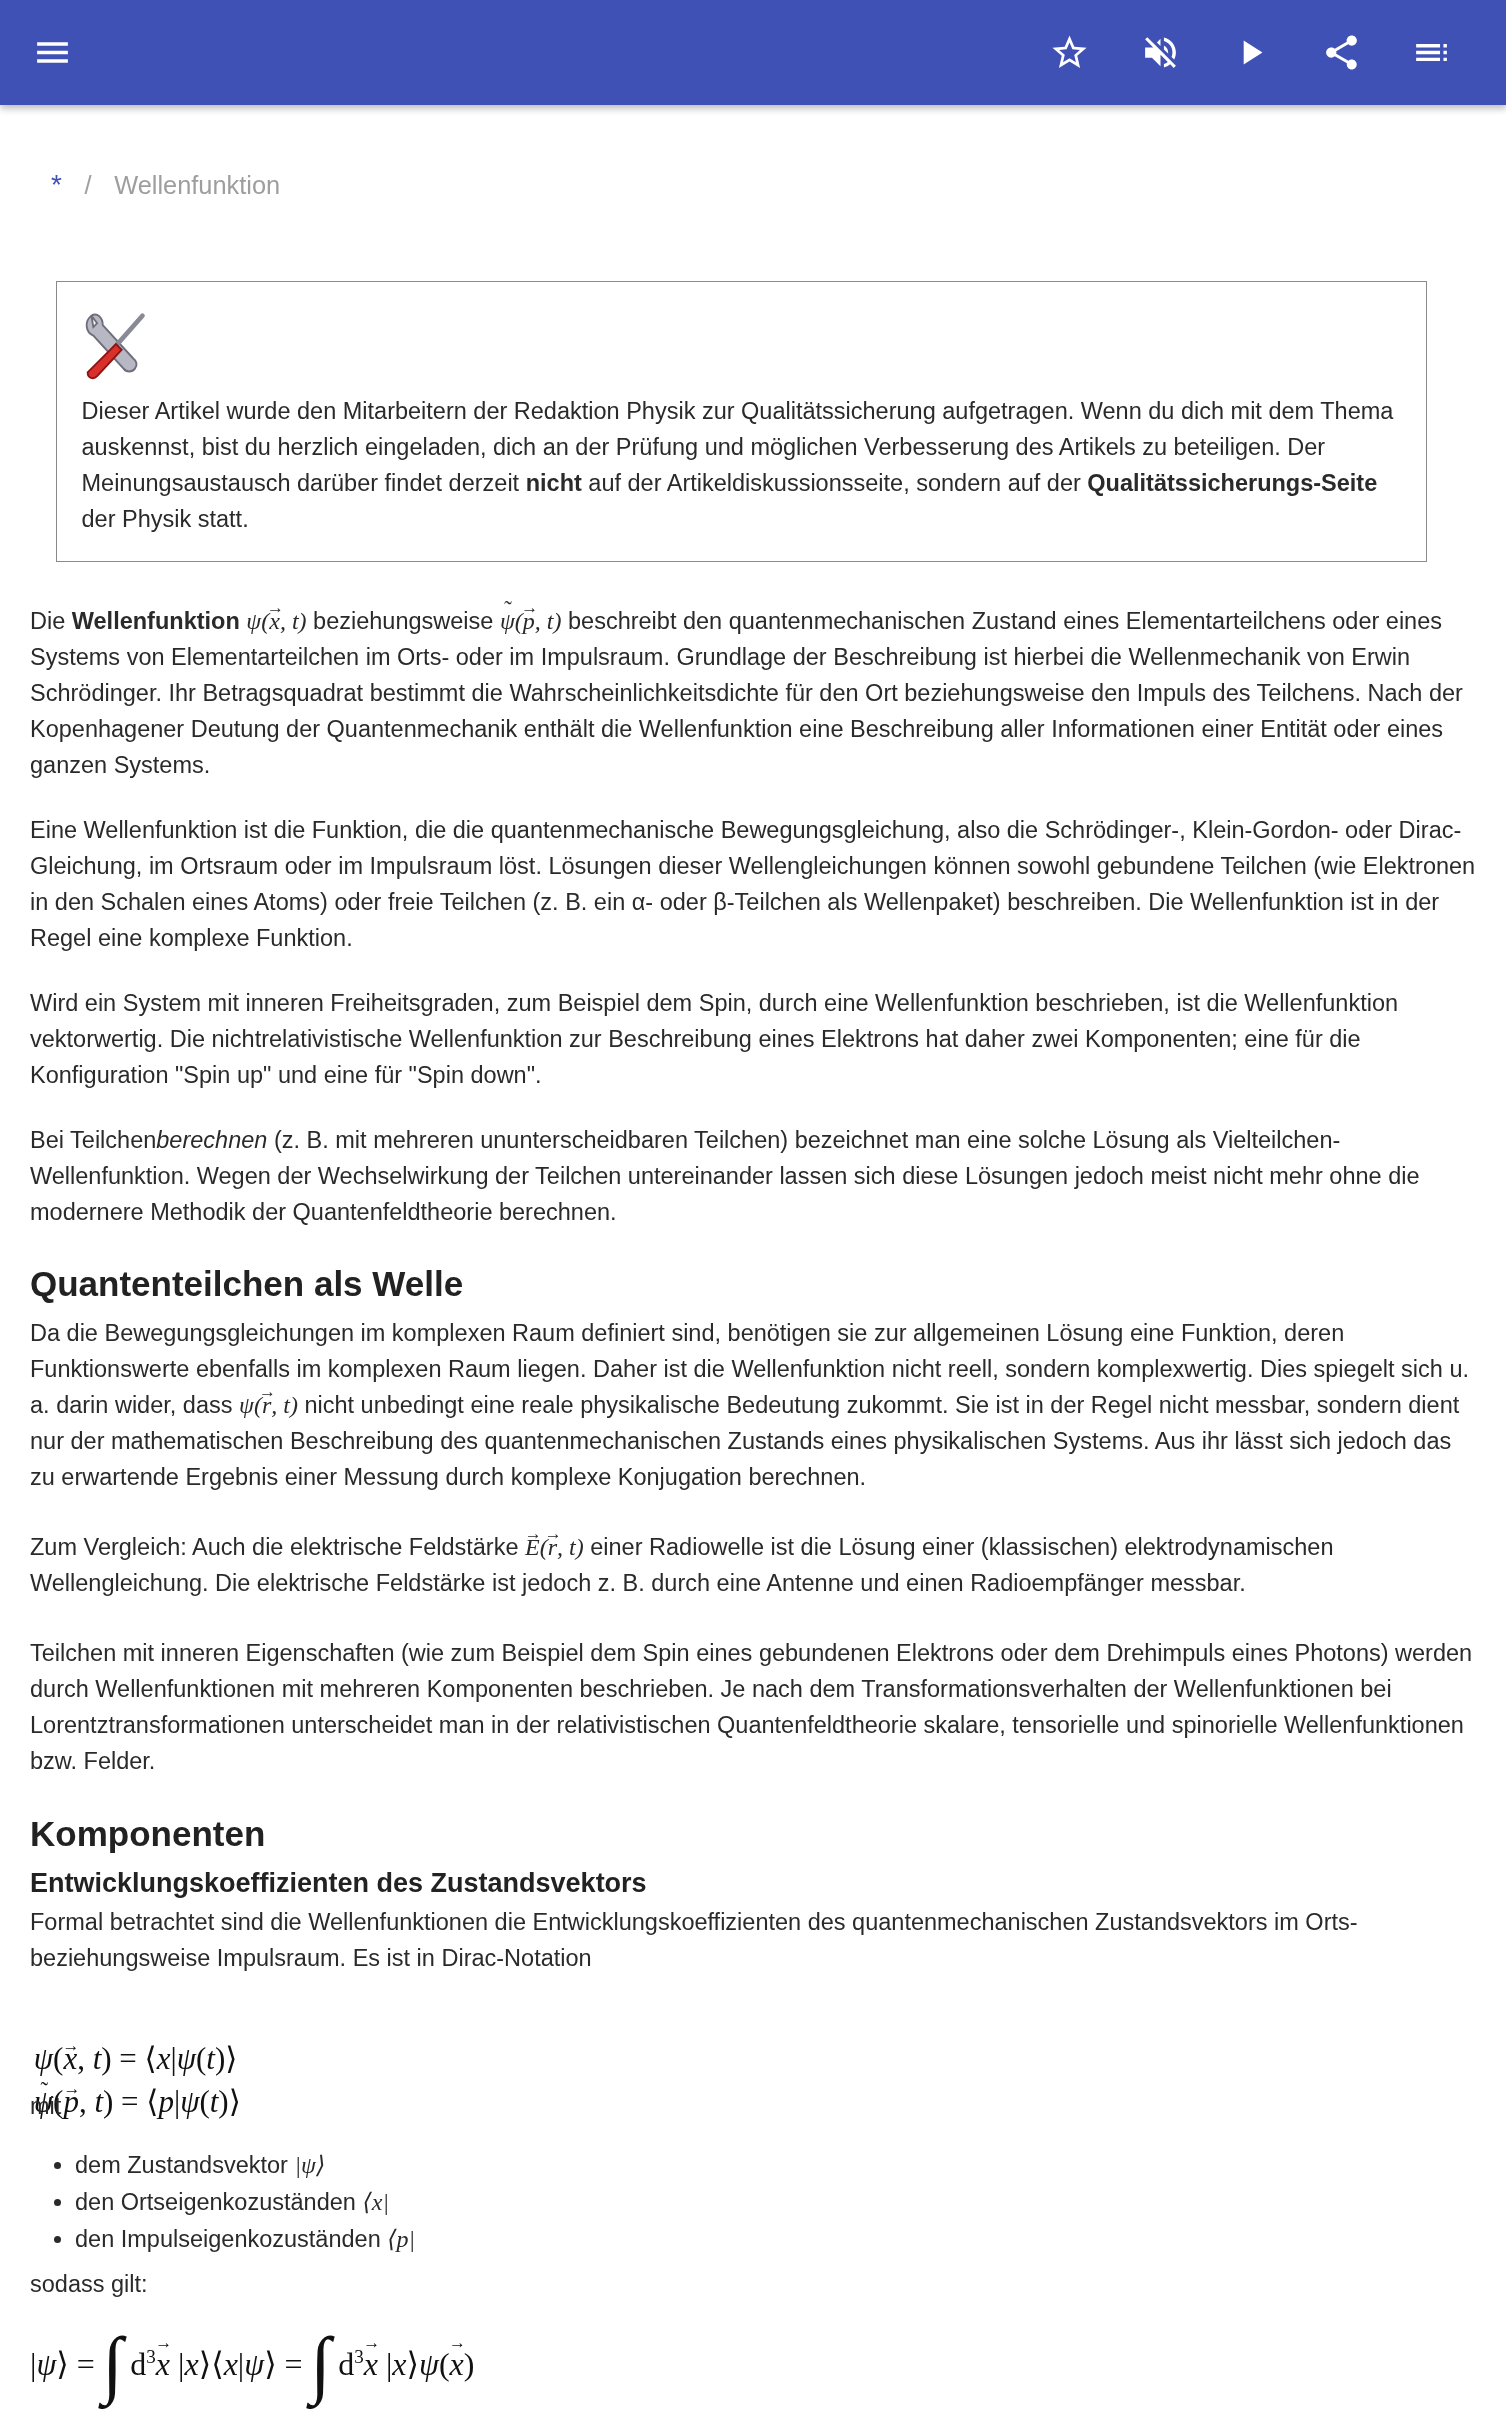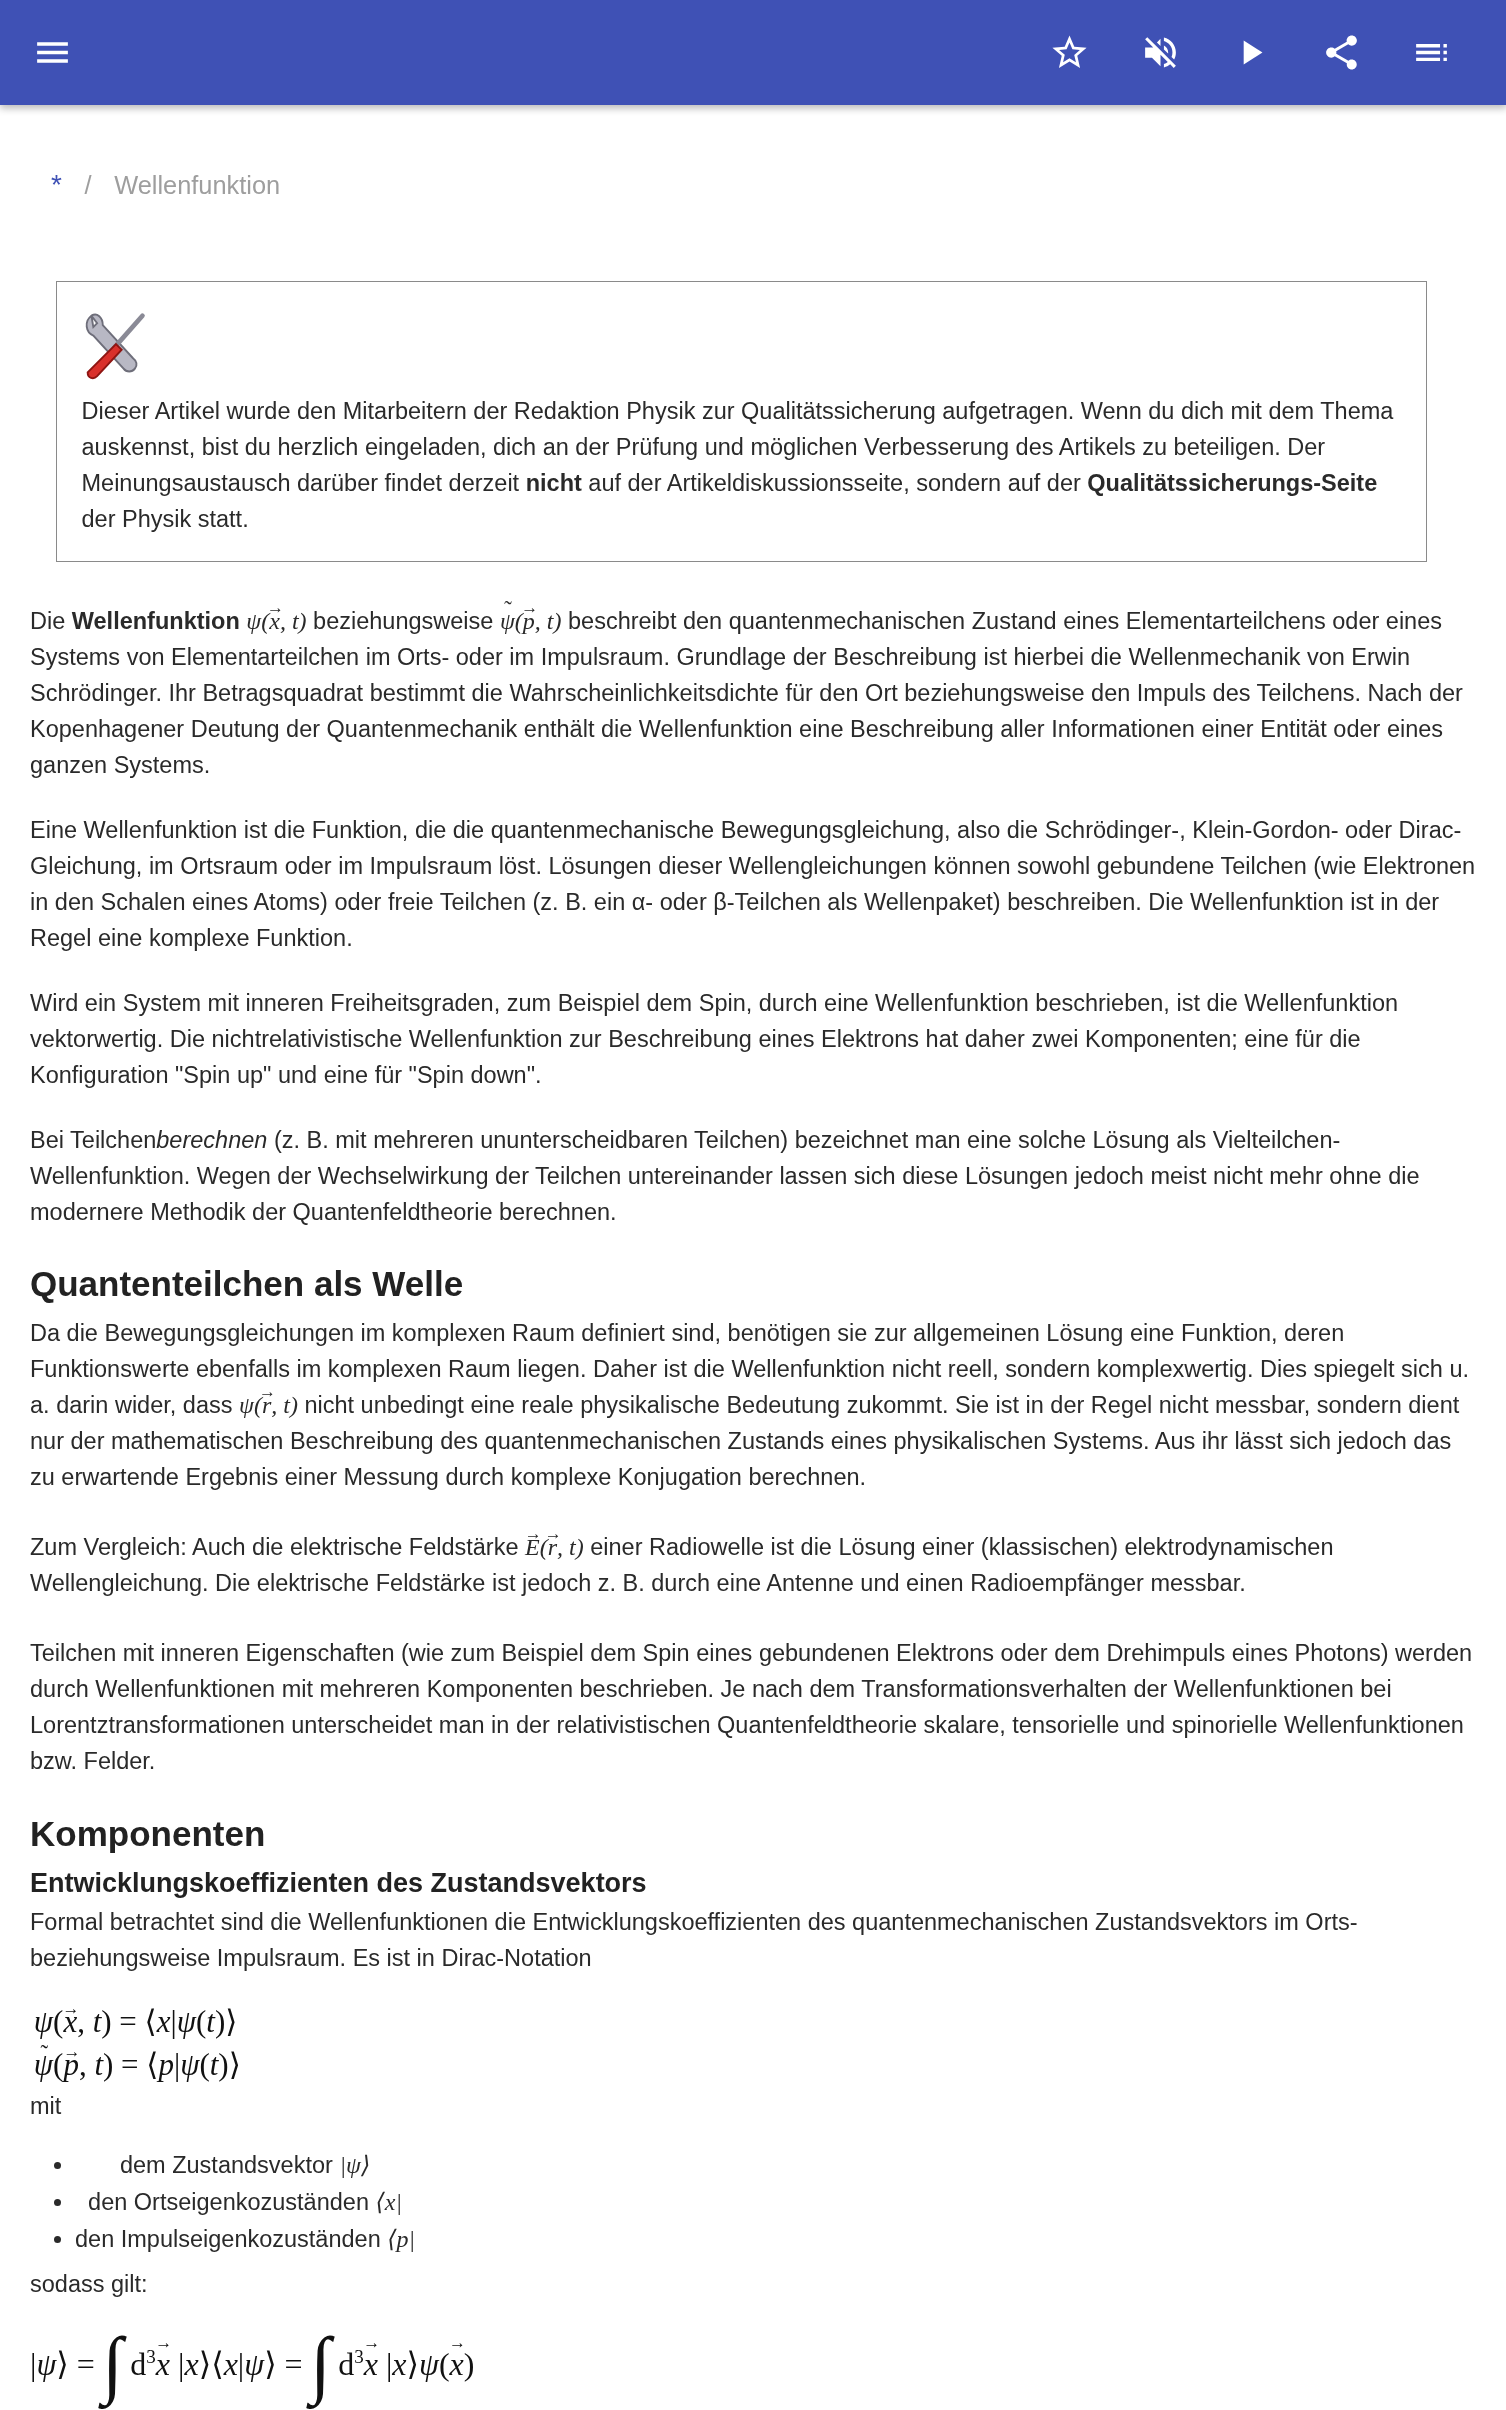--- a/index.html
+++ b/index.html
@@ -60,27 +60,27 @@
     content: "\2192"; position: absolute; left: 50%; top: -13px; transform: translateX(-45%);
     font-size: 17px; font-style: normal;
   }
   .tilde { position: relative; display: inline-block; }
   .tilde::before {
     content: "\02DC"; position: absolute; left: 50%; top: -11.3px; transform: translateX(-40%);
     font-size: 22.6px; font-style: normal;
   }
   .eqblock {
     position: absolute; left: 3.8px; font-family: "Liberation Serif", "DejaVu Serif", serif;
-    font-size: 31px; line-height: 43px; color: #111;
+    font-size: 31px; line-height: 43px; color: #111; margin-top: 37px;
   }
   .bullets {
     position: absolute; left: 0; top: 2147px; margin: 0; padding: 0 0 0 45px;
     font-size: 23.5px; line-height: 37px; color: #2a2a2a;
   }
-  .bullets li { list-style: disc; text-align: center; }
+  .bullets li { list-style: disc; }
   .integral {
     position: absolute; left: 0; top: 2326px; font-family: "Liberation Serif", "DejaVu Serif", serif;
     font-size: 32px; color: #111; display: flex; align-items: center; white-space: nowrap;
   }
   .integral .int { font-size: 75px; font-style: italic; margin: 0 7.5px; line-height: 1; }
   b { font-weight: bold; }
   i.em { font-style: italic; }
 </style>
 </head>
 <body>

